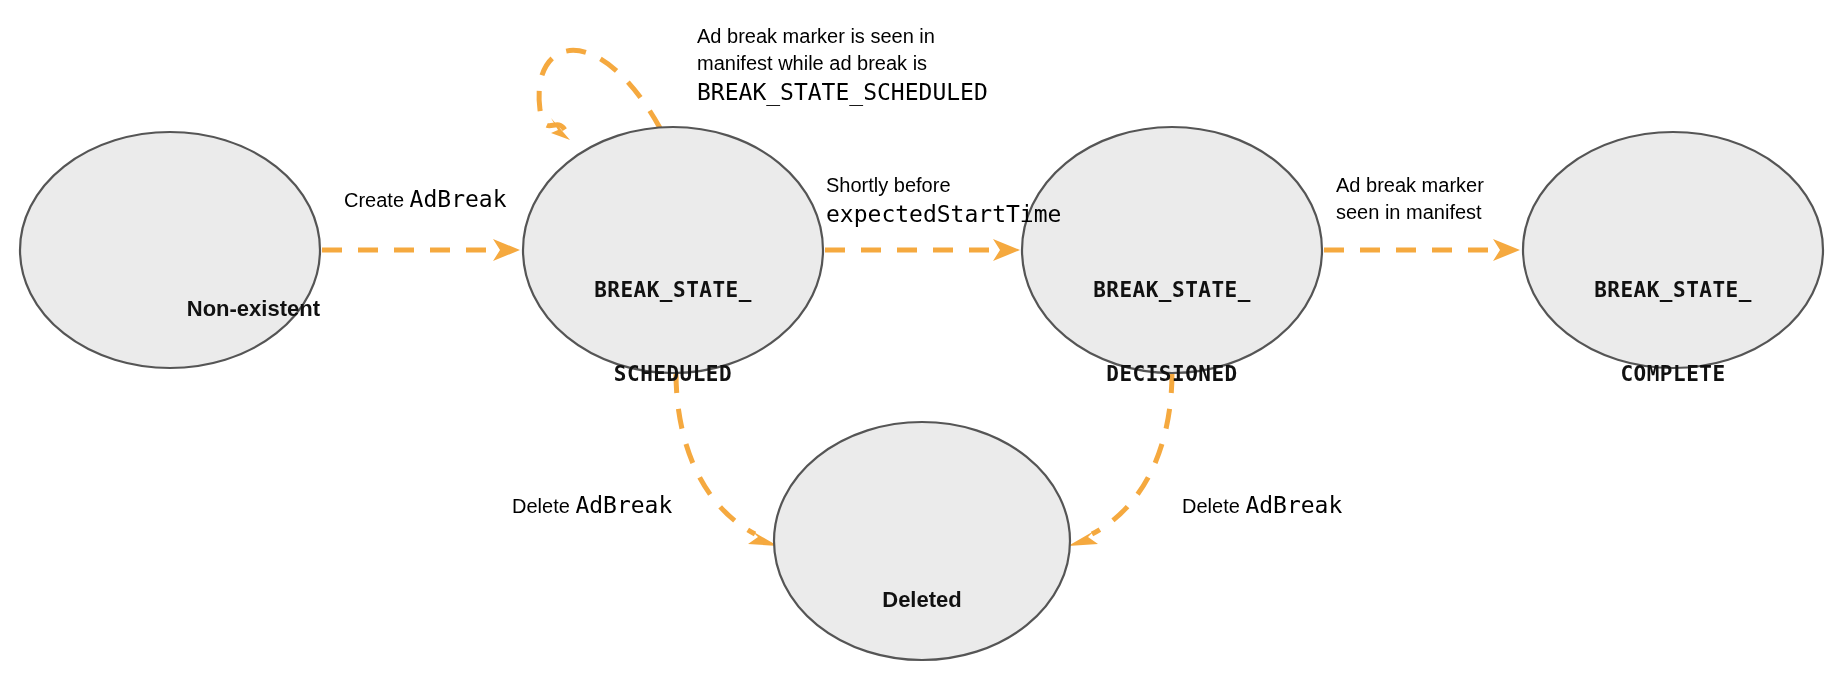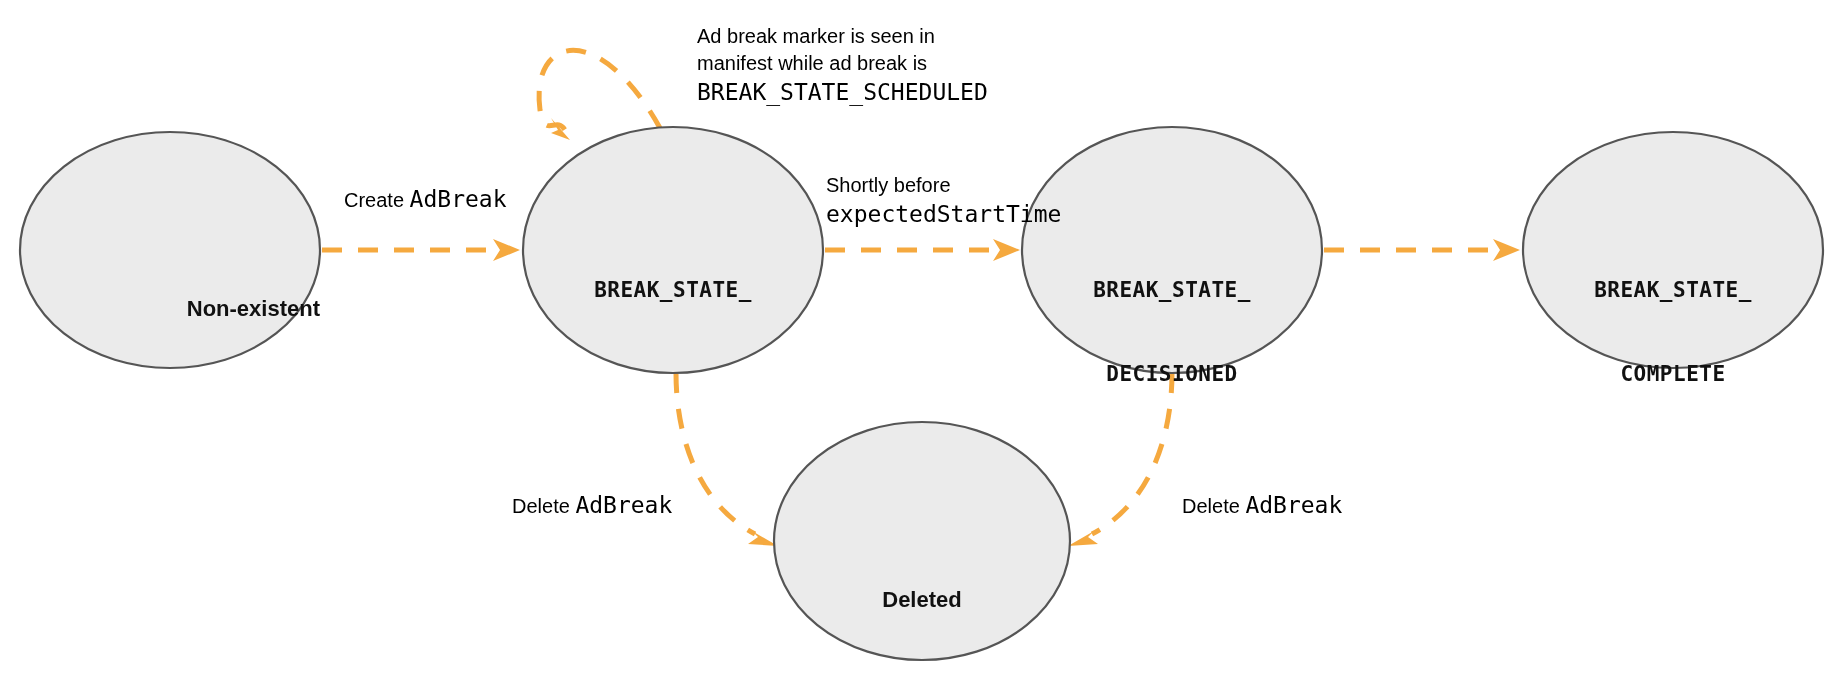--- a/index.html
+++ b/index.html
@@ -129,20 +129,21 @@
     <ellipse class="node-ellipse" cx="1673" cy="250" rx="150" ry="118"></ellipse>
     <ellipse class="node-ellipse" cx="922" cy="541" rx="148" ry="119"></ellipse>
   </svg>
 
   <div class="node-label sans" style="left:20px; top:236px; width:300px;text-align:right;">
     <span class="lbl-line">Non-existent</span>
   </div>
 
   <div class="node-label mono" style="left:523px; top:222px; width:300px;">
     <span class="lbl-line">BREAK_STATE_</span>
+    <span class="lbl-line">SCHEDULED</span>
   </div>
 
   <div class="node-label mono" style="left:1022px; top:222px; width:300px;">
     <span class="lbl-line">BREAK_STATE_</span>
     <span class="lbl-line">DECISIONED</span>
   </div>
 
   <div class="node-label mono" style="left:1523px; top:222px; width:300px;">
     <span class="lbl-line">BREAK_STATE_</span>
     <span class="lbl-line">COMPLETE</span>
@@ -160,20 +161,24 @@
     <span class="lbl-line">Ad break marker is seen in</span>
     <span class="lbl-line">manifest while ad break is</span>
     <span class="lbl-line mono-frag">BREAK_STATE_SCHEDULED</span>
   </div>
 
   <div class="edge-label multiline" style="left:826px; top:172px; width:230px;">
     <span class="lbl-line">Shortly before</span>
     <span class="lbl-line mono-frag">expectedStartTime</span>
   </div>
 
+  <div class="edge-label multiline" style="left:1336px; top:172px; width:220px;">
+    <span class="lbl-line">Ad break marker</span>
+    <span class="lbl-line">seen in manifest</span>
+  </div>
 
   <div class="edge-label" style="left:512px; top:490px;">
     <span>Delete </span><span class="mono-frag">AdBreak</span>
   </div>
 
   <div class="edge-label" style="left:1182px; top:490px;">
     <span>Delete </span><span class="mono-frag">AdBreak</span>
   </div>
 
 </div>

